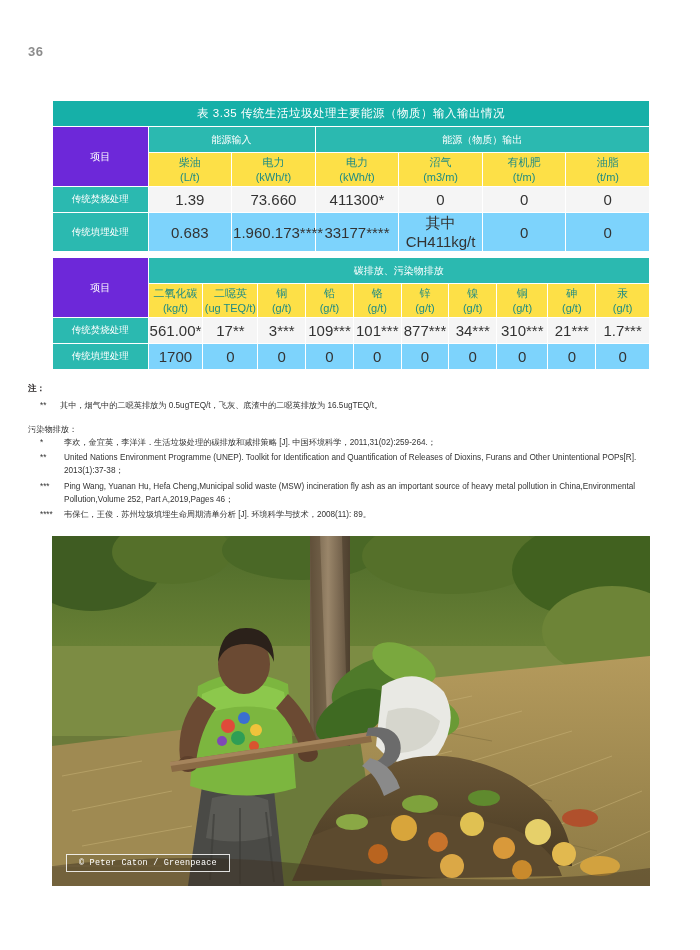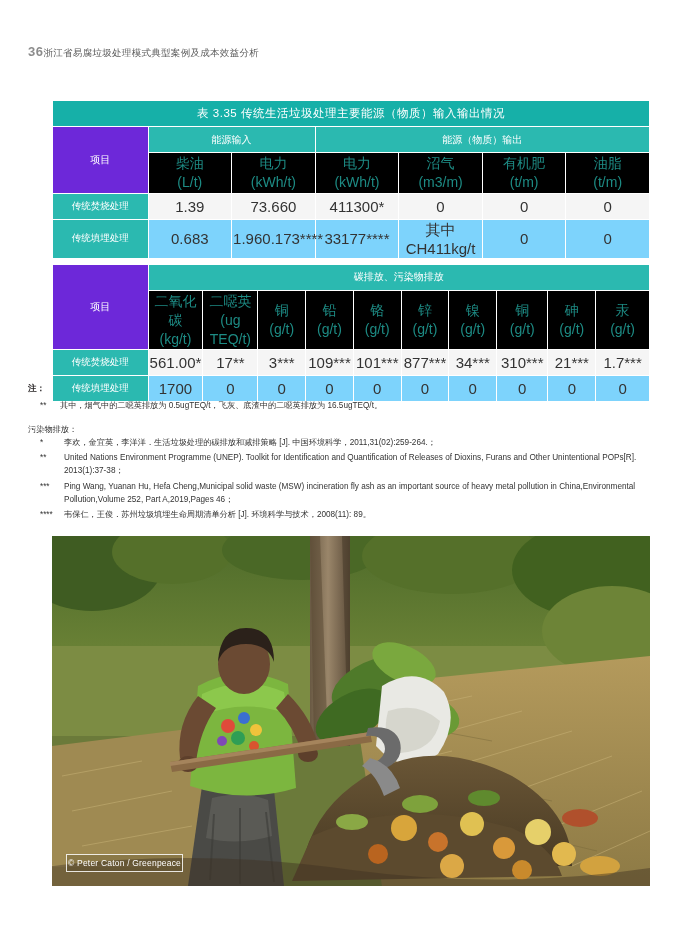--- a/index.html
+++ b/index.html
@@ -65,23 +65,23 @@
     color: #ffffff;
     font-size: 10px;
     height: 26px;
   }
   .hdr-item {
     background: #6d28d9;
     color: #ffffff;
     font-size: 10px;
   }
   .hdr-sub {
-    background: #000000;
+    background: #fde047;
     color: #1d8b84;
-    font-size: 14px;
+    font-size: 11px;
     height: 34px;
     line-height: 1.35;
   }
   .row-label {
     background: #2bb9b0;
     color: #ffffff;
     font-size: 9.5px;
     height: 26px;
   }
   .cell {
@@ -158,31 +158,31 @@
     background: #6b7a3a;
   }
   .photo-svg { display: block; width: 100%; height: 100%; }
   .credit {
     position: absolute;
     left: 14px;
     bottom: 14px;
     border: 1px solid rgba(255,255,255,0.85);
     color: #ffffff;
     font-size: 8.5px;
-    padding: 3px 1px;
+    padding: 3px 12px;
     background: rgba(0,0,0,0.12);
     letter-spacing: 0.2px;
+    font-family: Liberation Mono, monospace;
   }
 </style>
 </head>
 <body>
 
 <div class="page-header">
   <span class="page-number">36</span>
-  <span class="header-title">浙江省易腐垃圾处理模式典型案例及成本效益分析</span>
 </div>
 
 <div class="table-wrap">
   <table class="data">
     <colgroup>
       <col style="width:16%">
       <col style="width:14%">
       <col style="width:14%">
       <col style="width:14%">
       <col style="width:14%">

